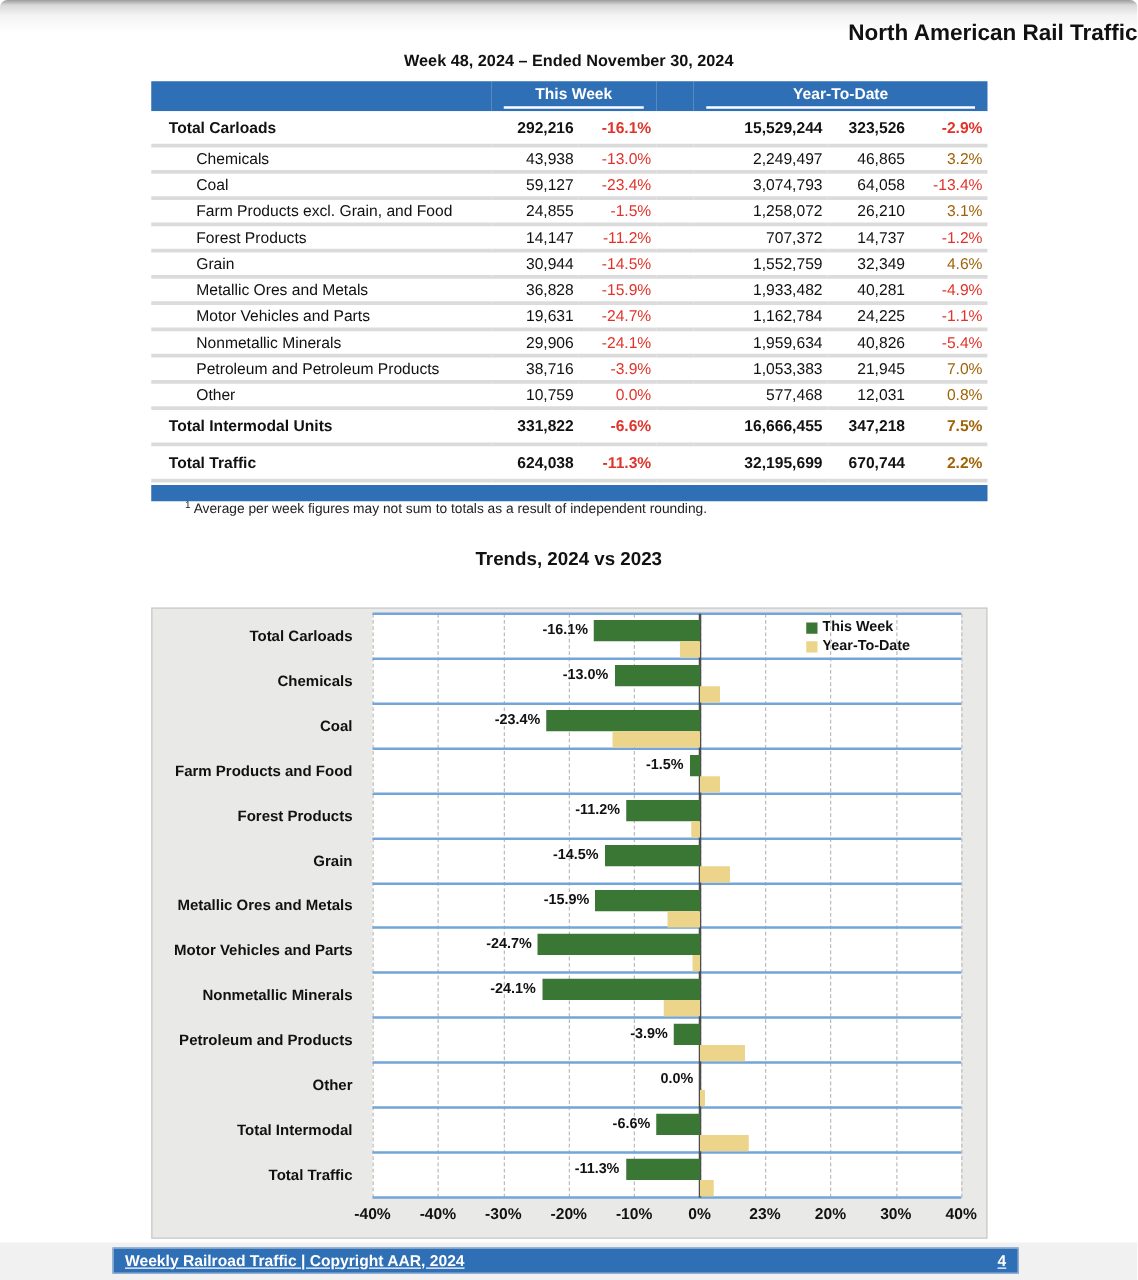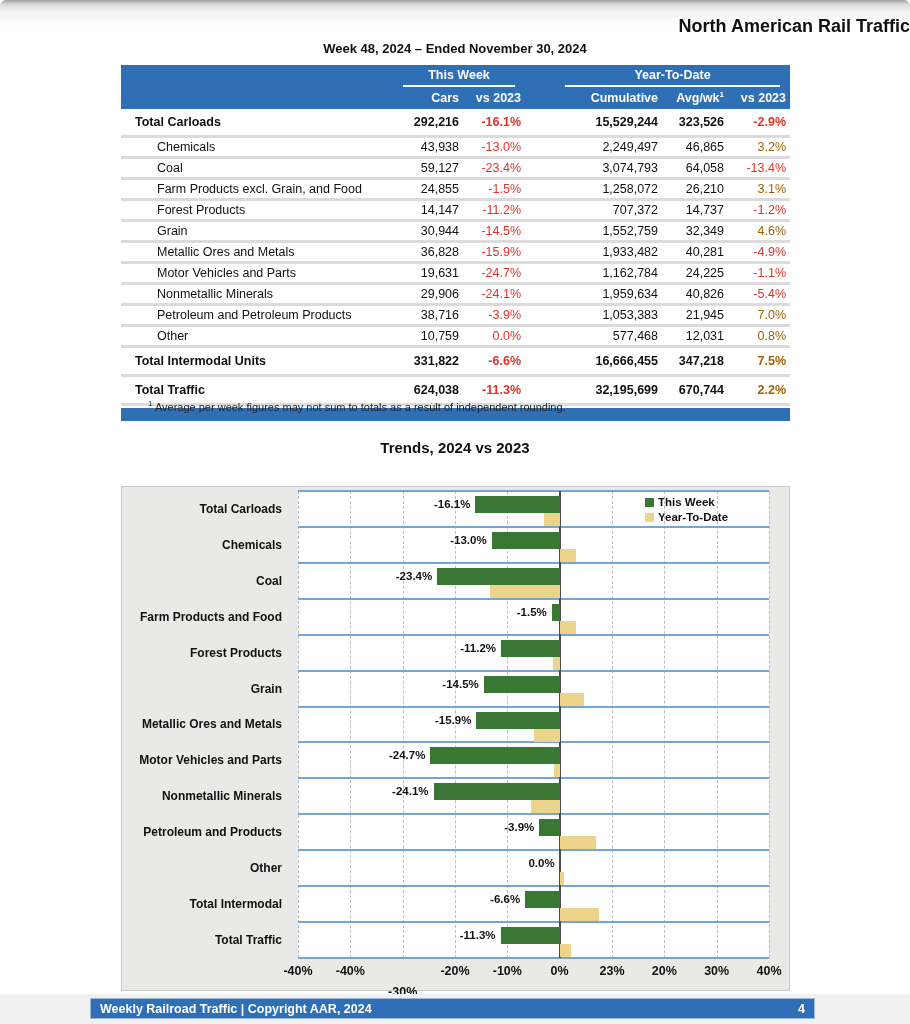--- a/index.html
+++ b/index.html
@@ -63,21 +63,21 @@
   .legend-item { display:flex; align-items:center; }
   .legend-swatch { width:9px; height:9px; margin-right:4px; display:inline-block; }
   .legend-text { font-weight:bold; font-size:11.5px; white-space:nowrap; }
 
   
   .footer-strip { position:absolute; left:0; top:994px; width:910px; height:30px;
     background:#f1f1f1; }
   .footer-bar { position:absolute; left:90px; top:998px; width:725px; height:21px;
     background:#2f6fb5; color:#fff; font-weight:bold; font-size:12.5px;
     display:flex; align-items:center; justify-content:space-between; padding:0 9px;
-    border:1px solid #9fb8d6; }
+    border:1px solid #9fb8d6;text-decoration:underline; }
 </style>
 </head>
 <body>
 
 <div class="page">
   <div class="top-chrome"></div>
 
   <div class="report-title">North American Rail Traffic</div>
   <div class="report-subtitle">Week 48, 2024 – Ended November 30, 2024</div>
 
@@ -95,29 +95,20 @@
       <thead>
         <tr>
           <th></th>
           <th class="group-hdr" colspan="2">
             <span class="grp-inner">This Week</span>
           </th>
           <th></th>
           <th class="group-hdr" colspan="3">
             <span class="grp-inner">Year-To-Date</span>
           </th>
-        </tr>
-        <tr>
-          <th></th>
-          <th class="col-hdr">Cars</th>
-          <th class="col-hdr">vs 2023</th>
-          <th></th>
-          <th class="col-hdr">Cumulative</th>
-          <th class="col-hdr"><span>Avg/wk</span><sup style="font-size:8px;">1</sup></th>
-          <th class="col-hdr">vs 2023</th>
         </tr>
       </thead>
       <tbody>
           <tr class="total-row">
             <td class="c-label">Total Carloads</td>
             <td class="c-num">292,216</td>
             <td class="c-num neg">-16.1%</td>
             <td class=""></td>
             <td class="c-num">15,529,244</td>
             <td class="c-num">323,526</td>
@@ -328,21 +319,21 @@
         <div class="bar" style="left: 227.127px; width: 34.54px; top: 400.154px; height: 17px; background: rgb(58, 118, 52);"></div>
         <div class="bar" style="left: 261.667px; width: 39.25px; top: 417.154px; height: 13px; background: rgb(236, 213, 138);"></div>
         <div class="bar-label" style="right: 248.873px; top: 400.154px;">-6.6%</div>
         <div class="bar" style="left: 202.53px; width: 59.1367px; top: 436.077px; height: 17px; background: rgb(58, 118, 52);"></div>
         <div class="bar" style="left: 261.667px; width: 11.5133px; top: 453.077px; height: 13px; background: rgb(236, 213, 138);"></div>
         <div class="bar-label" style="right: 273.47px; top: 436.077px;">-11.3%</div>
       </div>
     <div class="x-axis">
         <div class="tick-label" style="left: 0px;">-40%</div>
         <div class="tick-label" style="left: 52.3333px;">-40%</div>
-        <div class="tick-label" style="left: 104.667px; margin-top: 21px;">-30%</div>
+        <div class="tick-label" style="left: 104.667px;">-30%</div>
         <div class="tick-label" style="left: 157px;">-20%</div>
         <div class="tick-label" style="left: 209.333px;">-10%</div>
         <div class="tick-label" style="left: 261.667px;">0%</div>
         <div class="tick-label" style="left: 314px;">23%</div>
         <div class="tick-label" style="left: 366.333px;">20%</div>
         <div class="tick-label" style="left: 418.667px;">30%</div>
         <div class="tick-label" style="left: 471px;">40%</div>
       </div>
   </div>
 

